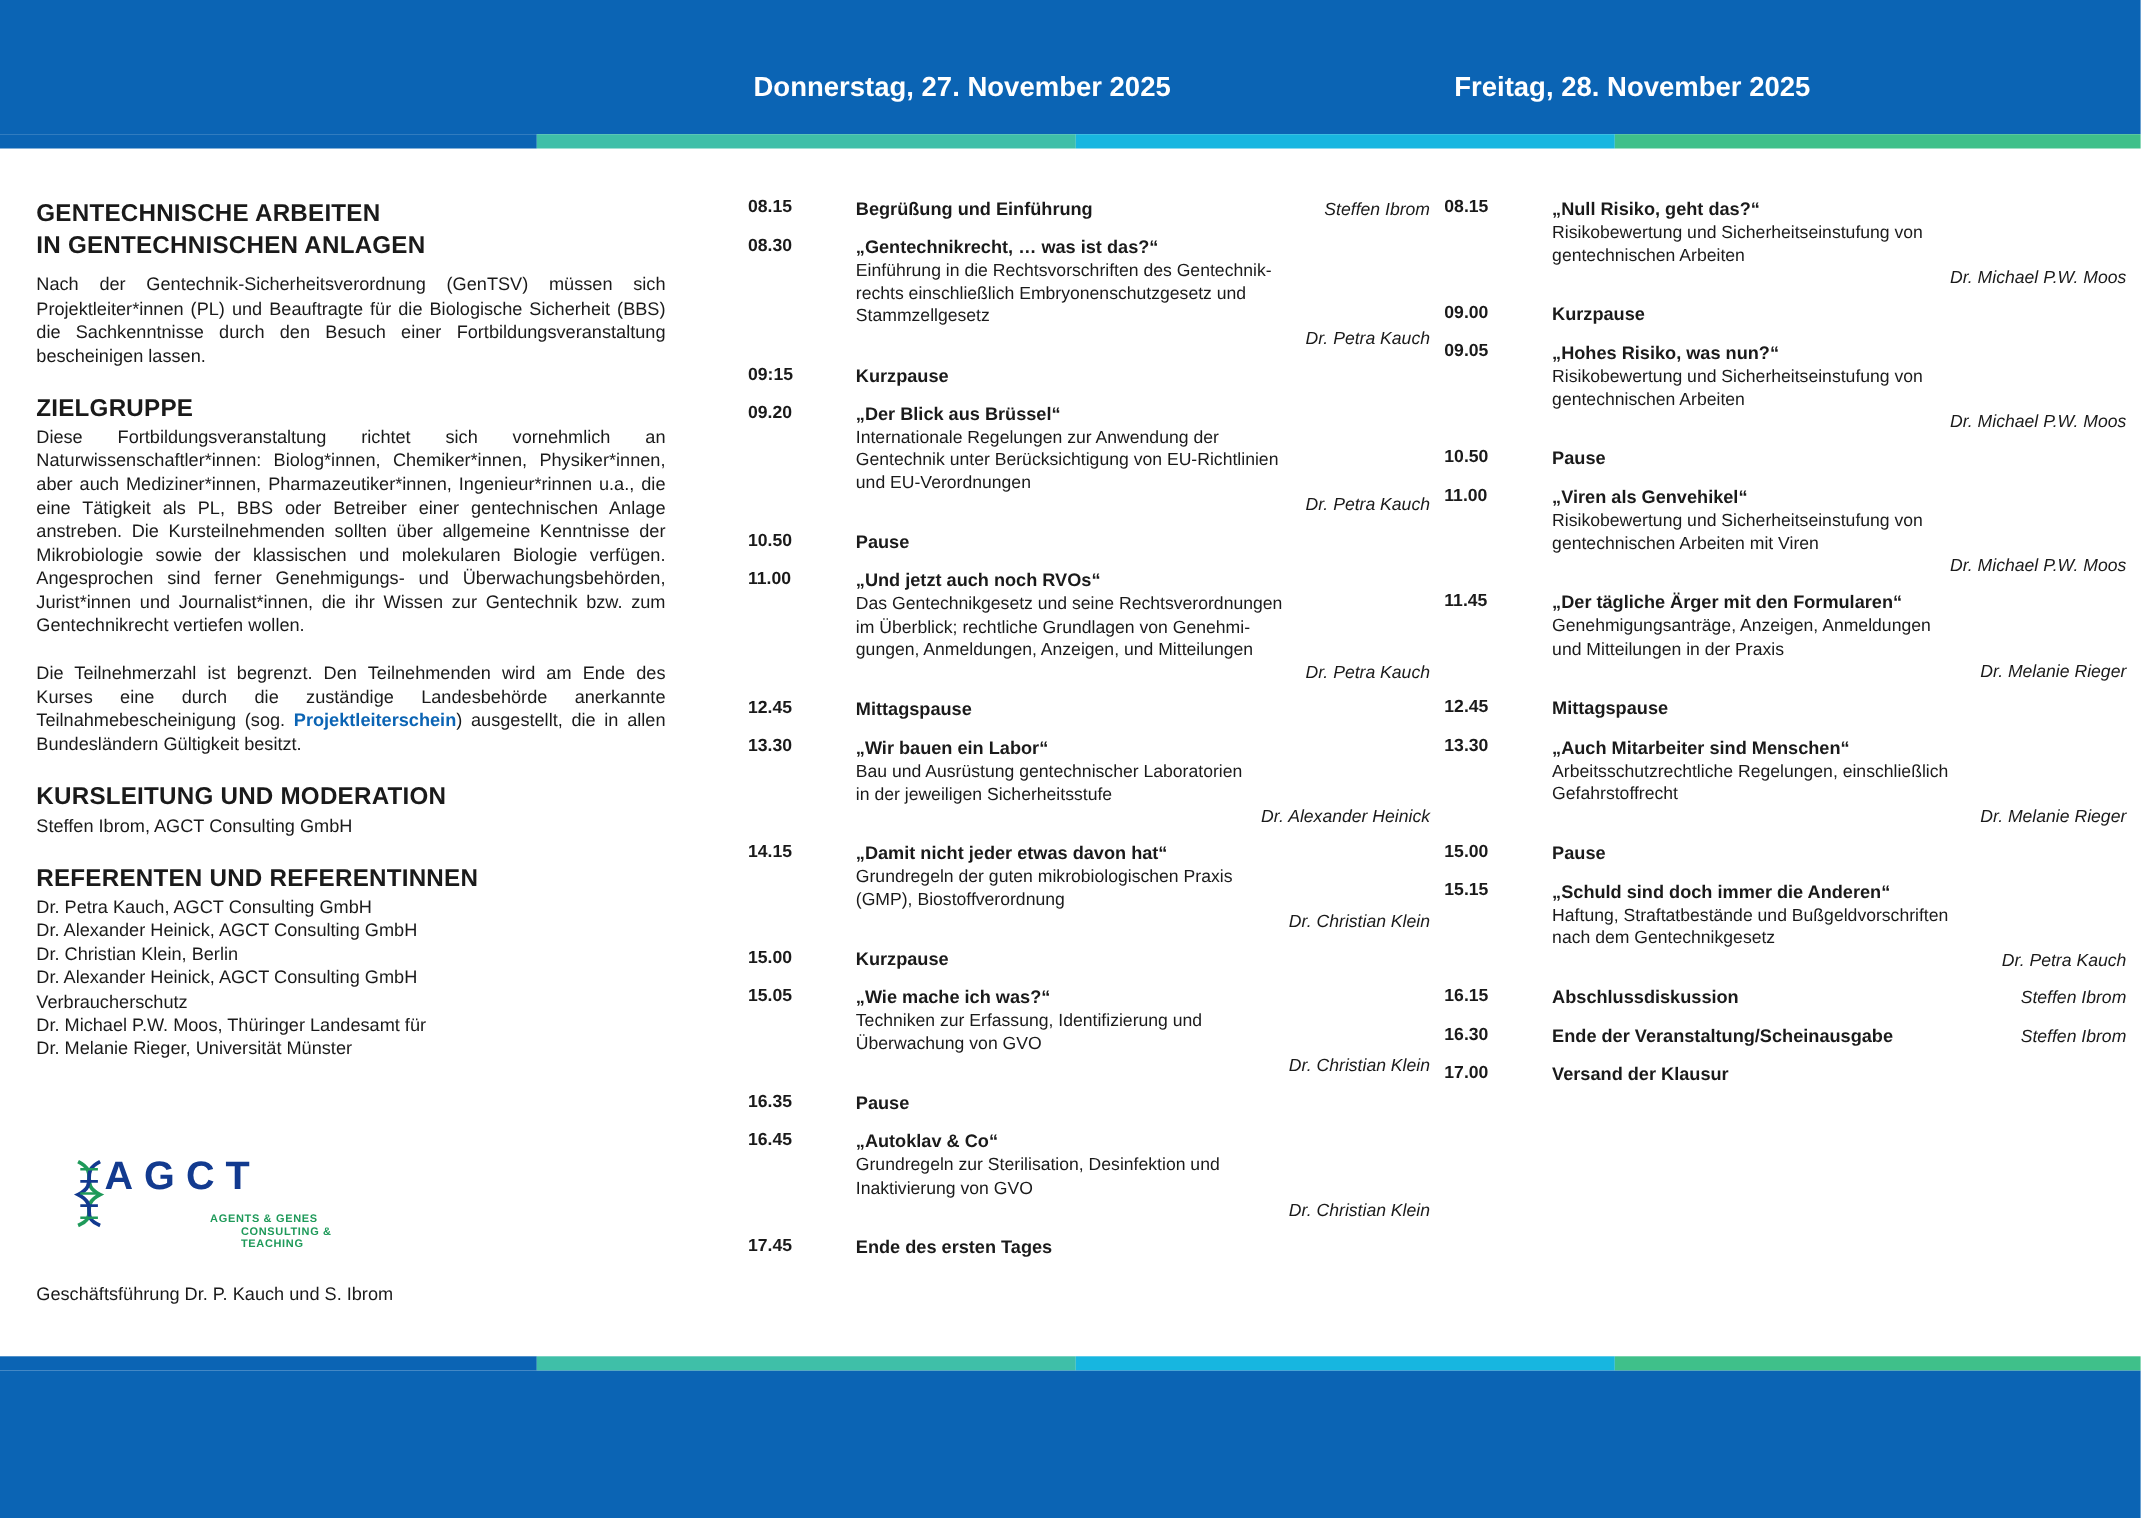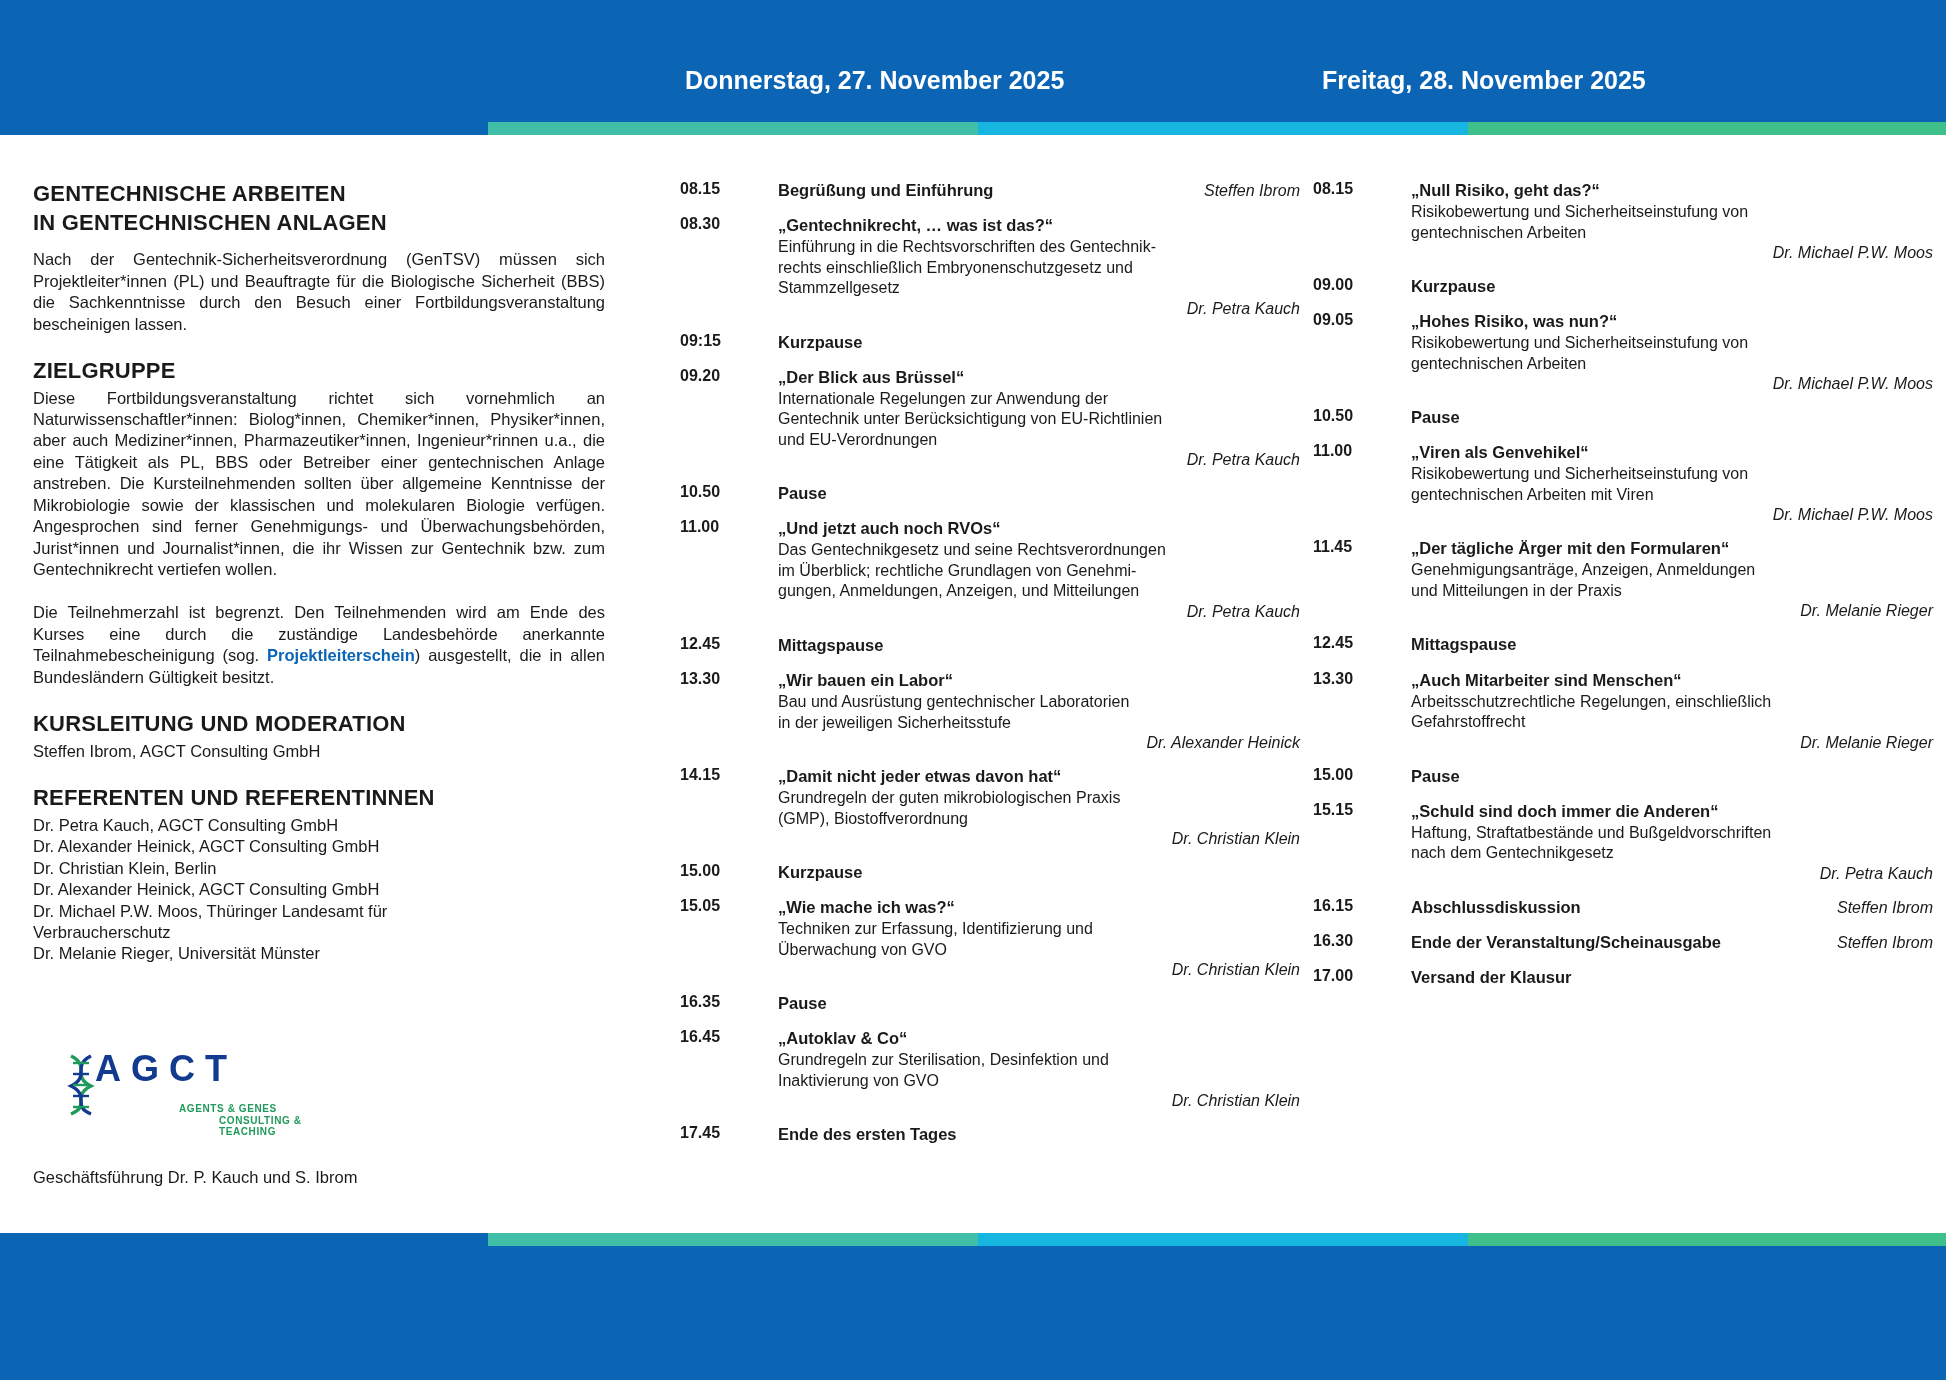--- a/index.html
+++ b/index.html
@@ -111,21 +111,21 @@
     left: 62px;
     top: -4px;
     font-size: 36px;
     font-weight: bold;
     letter-spacing: 10px;
     color: #123a8f;
     font-family: "Liberation Sans", sans-serif;
   }
   .logo-sub1 {
     position: absolute;
-    left: 146px;
+    left: 158px;
     top: 51px;
     font-size: 10px;
     font-weight: bold;
     color: #1f9a5a;
     letter-spacing: 0.6px;
   }
   .logo-sub2 {
     position: absolute;
     left: 150px;
     top: 63px;
@@ -230,22 +230,22 @@
     <h2>KURSLEITUNG UND MODERATION</h2>
     <p>Steffen Ibrom, AGCT Consulting GmbH</p>
 
     <div class="block-gap"></div>
     <h2>REFERENTEN UND REFERENTINNEN</h2>
     <div>
       <p class="ref-line">Dr. Petra Kauch, AGCT Consulting GmbH</p>
       <p class="ref-line">Dr. Alexander Heinick, AGCT Consulting GmbH</p>
       <p class="ref-line">Dr. Christian Klein, Berlin</p>
       <p class="ref-line">Dr. Alexander Heinick, AGCT Consulting GmbH</p>
+      <p class="ref-line">Verbraucherschutz</p>
       <p class="ref-line">Dr. Michael P.W. Moos, Thüringer Landesamt für</p>
-      <p class="ref-line">Verbraucherschutz</p>
       <p class="ref-line">Dr. Melanie Rieger, Universität Münster</p>
     </div>
   </div>
 
   <div class="logo-wrap">
     <span class="helix">
       <svg width="36" height="62" viewBox="0 0 36 62">
         <path d="M8 2 C28 12, 8 22, 28 32 C8 42, 28 52, 8 60" stroke="#1f9a5a" stroke-width="3.4" fill="none"></path>
         <path d="M28 2 C8 12, 28 22, 8 32 C28 42, 8 52, 28 60" stroke="#123a8f" stroke-width="3.4" fill="none"></path>
         <line x1="10" y1="9" x2="26" y2="9" stroke="#1f9a5a" stroke-width="2.4"></line>

